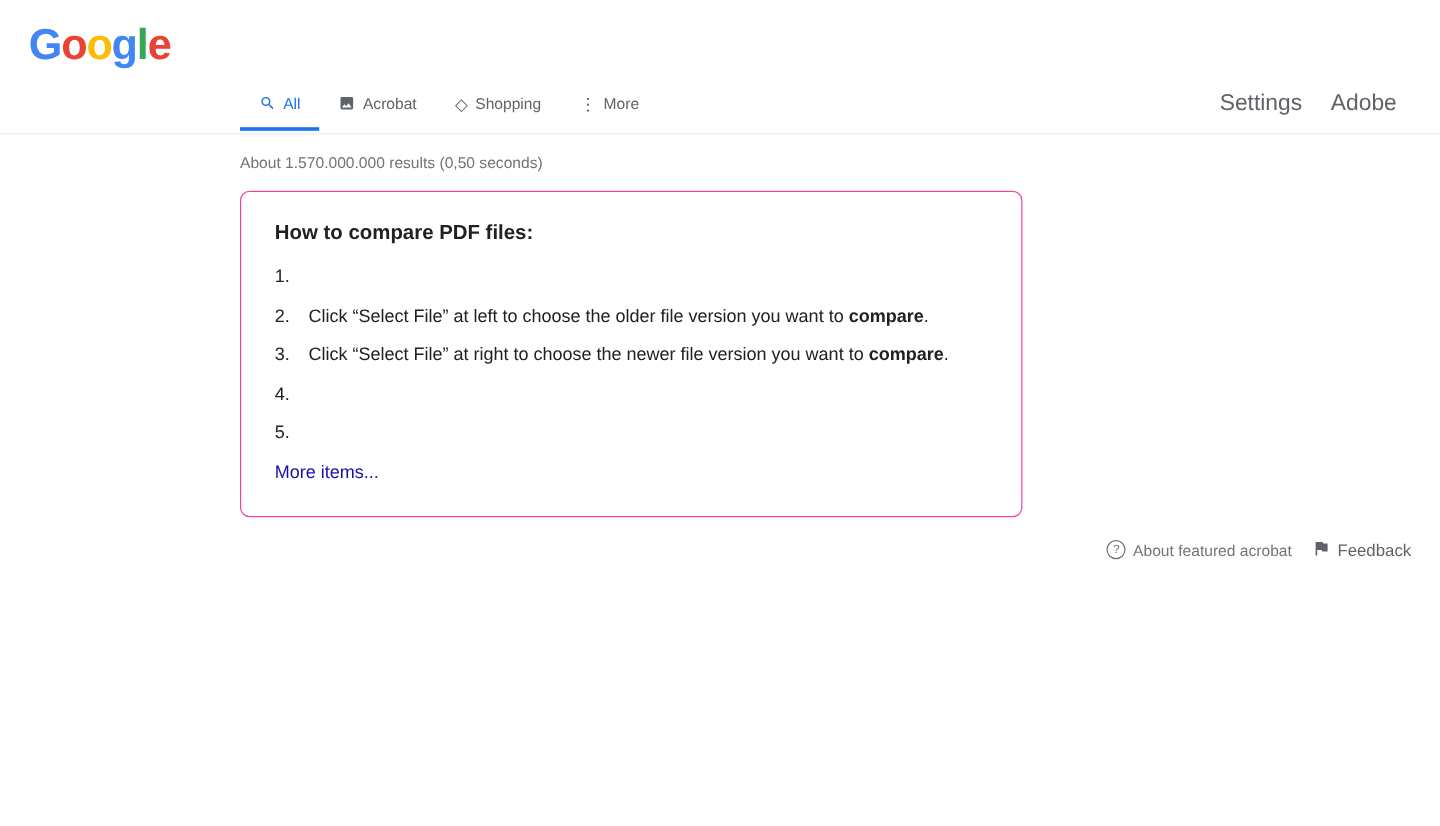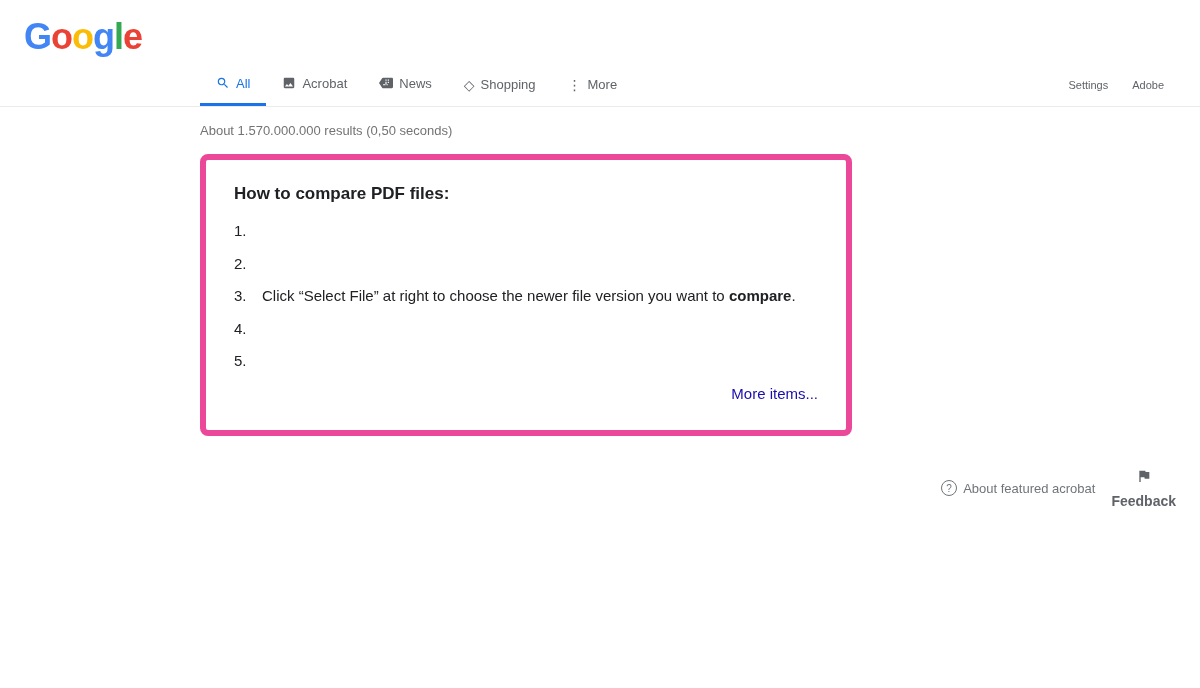--- a/index.html
+++ b/index.html
@@ -106,45 +106,45 @@
     }
     .settings-tools {
       display: flex;
       align-items: center;
       margin-left: auto;
       padding-right: 24px;
       gap: 0;
     }
     .settings-btn, .tools-btn {
       padding: 10px 12px;
-      font-size: 11px;
+      font-size: 19px;
       color: #5f6368;
       cursor: pointer;
       border-bottom: 3px solid transparent;
     }
 
     
     .results-area {
       padding: 12px 0 0 200px;
       max-width: 860px;
     }
 
     .results-count {
       font-size: 13px;
       color: #737373;
       padding: 4px 0 16px 0;
     }
 
     
     .featured-snippet {
-      border: 6px solid #ec4899;
+      border: 1px solid #ec4899;
       border-radius: 8px;
       padding: 24px 28px 28px 28px;
       max-width: 652px;
-      margin-bottom: 20px;
+      margin-bottom: 6px;
     }
 
     .snippet-title {
       font-size: 17px;
       font-weight: 600;
       color: #202124;
       margin-bottom: 16px;
     }
 
     .snippet-list {
@@ -164,21 +164,20 @@
       font-size: 15px;
       color: #202124;
     }
 
     .snippet-link {
       display: block;
       color: #1a0dab;
       text-decoration: none;
       font-size: 15px;
       margin-top: 12px;
-      text-align: right;
     }
 
     .snippet-source {
       margin-top: 20px;
     }
     .snippet-breadcrumb {
       font-size: 13px;
       color: #202124;
       margin-bottom: 4px;
     }
@@ -205,22 +204,21 @@
       color: #70757a;
       cursor: pointer;
     }
     .footer-feedback {
       display: flex;
       align-items: center;
       gap: 6px;
       font-size: 14px;
       color: #5f6368;
       cursor: pointer;
-      font-weight: 700;
-      flex-direction: column;
+      font-weight: 400;
     }
 
     .circle-q {
       width: 16px;
       height: 16px;
       border: 1.5px solid #70757a;
       border-radius: 50%;
       display: inline-flex;
       align-items: center;
       justify-content: center;
@@ -257,28 +255,20 @@
   </a>
   <a class="nav-tab">
     <span class="nav-tab-icon">
       <svg width="14" height="14" viewBox="0 0 24 24" fill="#5f6368">
           <path d="M21 19V5c0-1.1-.9-2-2-2H5c-1.1 0-2 .9-2 2v14c0 1.1.9 2 2 2h14c1.1 0 2-.9 2-2zM8.5 13.5l2.5 3.01L14.5 12l4.5 6H5l3.5-4.5z"></path>
         </svg>
     </span>
     <span>Acrobat</span>
   </a>
   <a class="nav-tab">
-    <span class="nav-tab-icon">
-      <svg width="14" height="14" viewBox="0 0 24 24" fill="#5f6368">
-          <path d="M22 3H7c-.69 0-1.23.35-1.59.88L0 12l5.41 8.11c.36.53.97.89 1.66.89H22c1.1 0 2-.9 2-2V5c0-1.1-.9-2-2-2zm-11 3h2v2h-2V6zm0 4h2v6h-2v-6zm4 6h-8v-2h8v2zm2-4h-2v-2h2v2zm0-4h-2V6h2v2z"></path>
-        </svg>
-    </span>
-    <span>News</span>
-  </a>
-  <a class="nav-tab">
     <span class="nav-tab-icon">◇</span>
     <span>Shopping</span>
   </a>
   <a class="nav-tab">
     <span class="nav-tab-icon">⋮</span>
     <span>More</span>
   </a>
   <div class="settings-tools">
     <span class="settings-btn">Settings</span>
     <span class="tools-btn">Adobe</span>
@@ -292,20 +282,21 @@
     <div class="snippet-title">How to compare PDF files:</div>
 
     <ol class="snippet-list">
 
       <li>
         <span class="num">1.</span>
       </li>
 
       <li>
         <span class="num">2.</span>
+        <span>Click “Select File” at left to choose the older file version you want to <strong>compare</strong>.</span>
       </li>
 
       <li>
         <span class="num">3.</span>
         <span>Click “Select File” at right to choose the newer file version you want to <strong>compare</strong>.</span>
       </li>
 
       <li>
         <span class="num">4.</span>
       </li>

